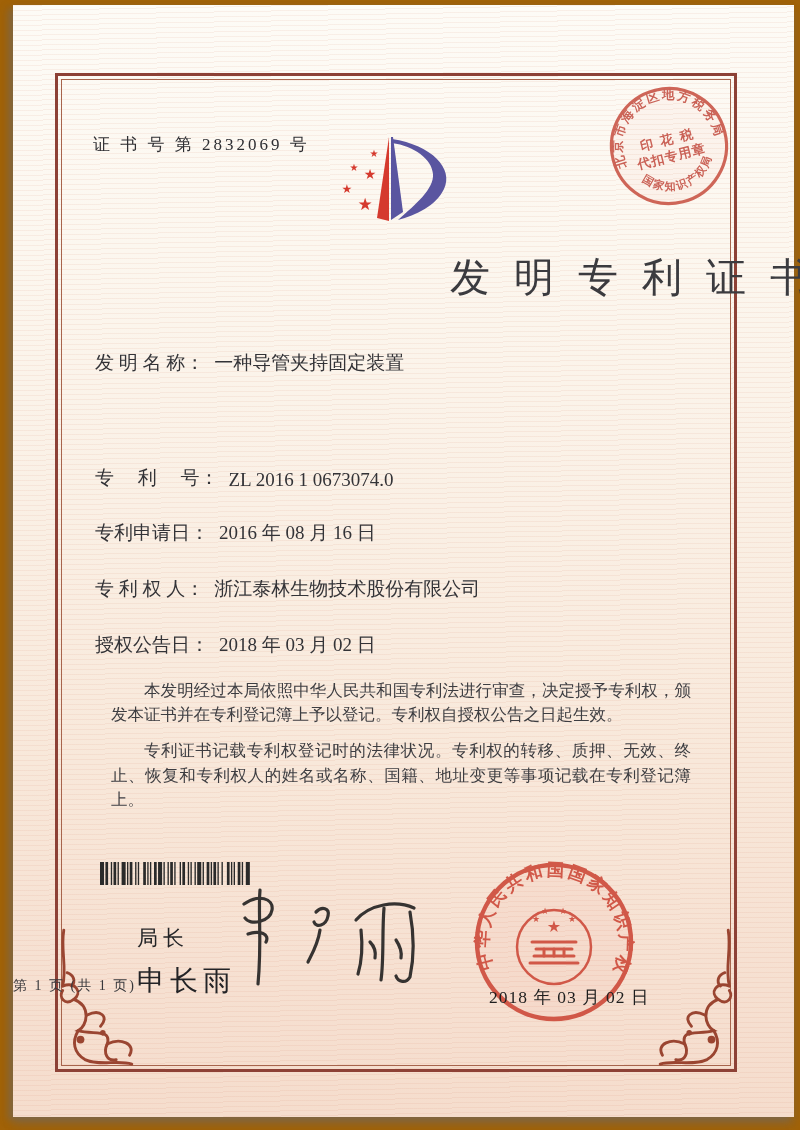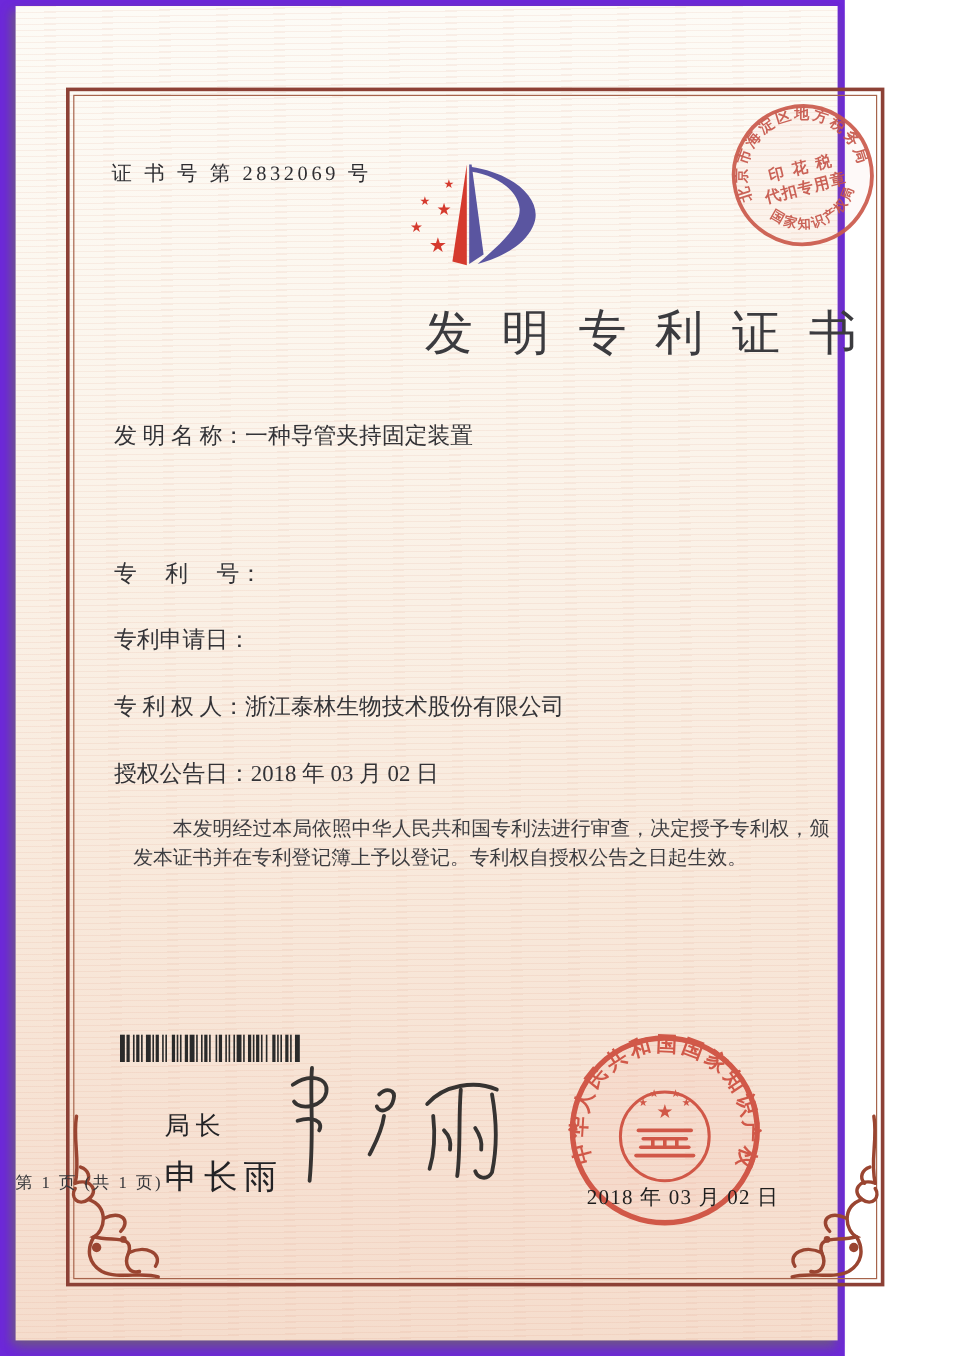--- a/index.html
+++ b/index.html
@@ -1,35 +1,35 @@
 <!DOCTYPE html>
 <html><head>
 <meta charset="utf-8">
 <style>
   * { margin:0; padding:0; box-sizing:border-box; }
   html,body { width:800px; height:1130px; background:#ffffff; overflow:hidden; }
-  .canvas { position:relative; width:704px; height:1130px; background:#6d28d9;
+  .canvas { position:relative; width:800px; height:1130px; background:#a16207;
             font-family:"Liberation Serif","DejaVu Serif",serif; }
   .page { position:absolute; left:13px; top:5px; right:6px; bottom:13px;
           box-shadow:-5px 3px 7px rgba(110,105,100,.5), 0 7px 9px rgba(110,105,100,.4);
           background:
             repeating-linear-gradient(179deg, rgba(213,126,99,.10) 0 1px, rgba(255,255,255,0) 1px 5px),
             linear-gradient(180deg,#fdfbf6 0%,#fcf7ef 22%,#faf0e5 45%,#f8e8da 68%,#f6e0d1 88%,#f5ddcd 100%);
   }
   .frame-outer { position:absolute; left:42px; top:68px; width:682px; height:999px;
                  border:3px solid #8d4136; }
   .frame-inner { position:absolute; left:3px; top:3px; right:3px; bottom:3px;
                  border:1px solid #a7644c; }
   .cert-no { position:absolute; left:80px; top:128px; font-size:17px; letter-spacing:3px; color:#2e2e32; }
   .logo { position:absolute; left:323px; top:128px; }
   .title { position:absolute; left:0; top:245px; width:100%; text-align:right;
            font-size:40px; letter-spacing:24px; padding-left:24px; color:#3b3b3f; font-weight:500;margin-left:40px; }
   .field-row { position:absolute; left:82px; display:flex; font-size:19px; color:#333337; white-space:nowrap;align-items:flex-end; }
   .field-row .lab { display:inline-block; }
-  .field-row .val { }
+  .field-row .val { margin-left:10px; }
   .body-text { position:absolute; left:86px; top:662px; width:604px; font-size:16.5px;
                line-height:24.2px; color:#3d3d41; text-align:justify; }
   .body-text p { text-indent:2em; margin:12px; }
   .barcode { position:absolute; left:87px; top:857px; }
   .officer-title { position:absolute; left:124px; top:919px; font-size:21px; letter-spacing:5px;
                    color:#232326; font-family:Liberation Serif, serif; }
   .officer-name  { position:absolute; left:124px; top:957px; font-size:28px; letter-spacing:5px;
                    color:#232326; font-family:"Liberation Sans","DejaVu Sans",sans-serif; }
   .signature { position:absolute; left:205px; top:877px; }
   .stamp-seal { position:absolute; left:594px; top:79px; transform:rotate(-14deg); opacity:.92; }
@@ -111,35 +111,38 @@
     </svg>
 
     <div class="title">发明专利证书</div>
 
     <div class="field-row" style="top:345px">
       <span class="lab">发 明 名 称：</span>
       <span class="val">一种导管夹持固定装置</span>
     </div>
     <div class="field-row" style="top:460px">
       <span class="lab">专　 利　 号：</span>
+      <span class="val">ZL 2016 1 0673074.0</span>
     </div>
     <div class="field-row" style="top:515px">
       <span class="lab">专利申请日：</span>
+      <span class="val">2016 年 08 月 16 日</span>
     </div>
     <div class="field-row" style="top:571px">
       <span class="lab">专 利 权 人：</span>
       <span class="val">浙江泰林生物技术股份有限公司</span>
     </div>
     <div class="field-row" style="top:627px">
       <span class="lab">授权公告日：</span>
       <span class="val">2018 年 03 月 02 日</span>
     </div>
 
     <div class="body-text">
       <p>本发明经过本局依照中华人民共和国专利法进行审查，决定授予专利权，颁发本证书并在专利登记簿上予以登记。专利权自授权公告之日起生效。</p>
+      <p>专利证书记载专利权登记时的法律状况。专利权的转移、质押、无效、终止、恢复和专利权人的姓名或名称、国籍、地址变更等事项记载在专利登记簿上。</p>
     </div>
 
     <svg class="barcode" id="barcode-svg" width="214" height="23" viewBox="0 0 214 23">
         <rect x="0" y="0" width="4.050000000000001" height="23" fill="#2a2a2a"></rect>
         <rect x="5.4" y="0" width="2.7" height="23" fill="#2a2a2a"></rect>
         <rect x="10.8" y="0" width="1.35" height="23" fill="#2a2a2a"></rect>
         <rect x="13.5" y="0" width="2.7" height="23" fill="#2a2a2a"></rect>
         <rect x="17.55" y="0" width="1.35" height="23" fill="#2a2a2a"></rect>
         <rect x="21.6" y="0" width="4.050000000000001" height="23" fill="#2a2a2a"></rect>
         <rect x="27.000000000000004" y="0" width="1.35" height="23" fill="#2a2a2a"></rect>

